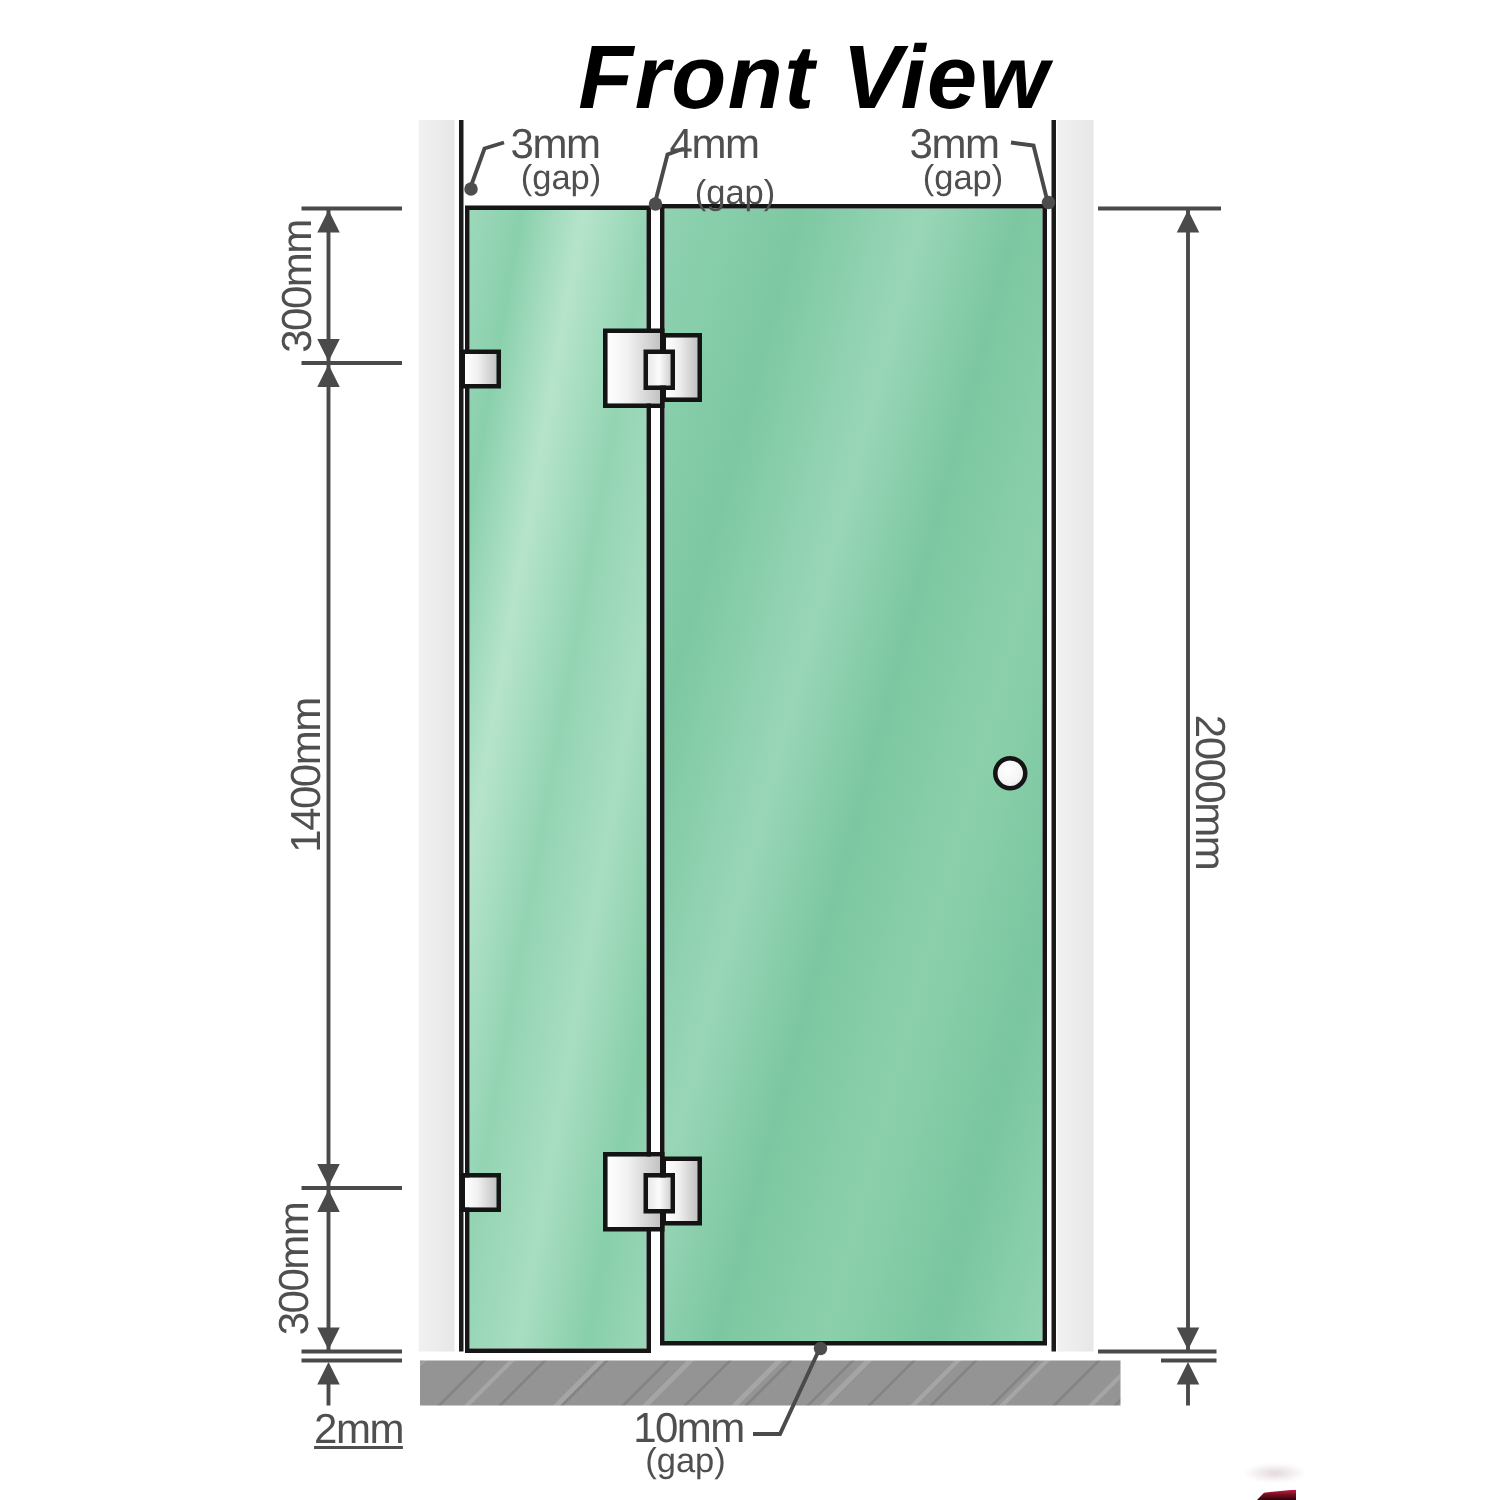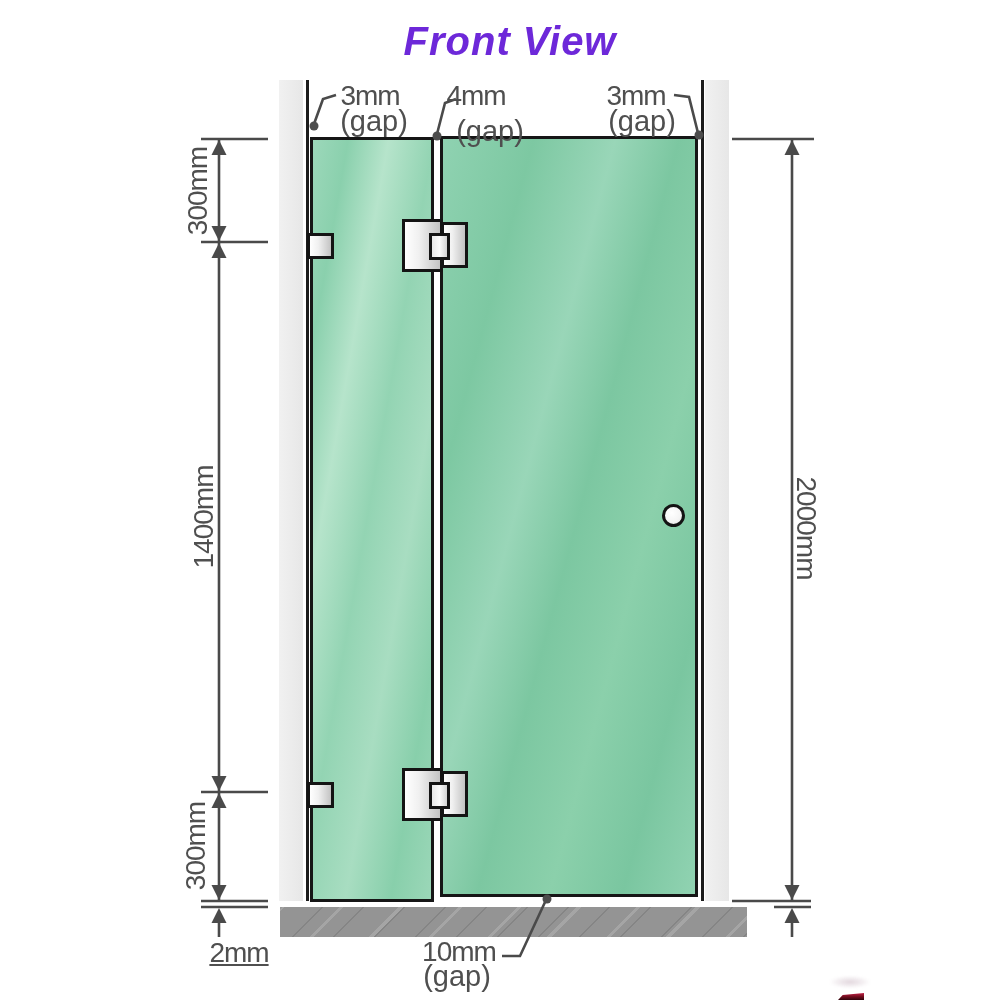--- a/index.html
+++ b/index.html
@@ -3,23 +3,23 @@
 <meta charset="utf-8">
 <style>
   html,body{margin:0;padding:0;background:#fff;}
   .canvas{
     position:relative;width:1000px;height:1000px;background:#ffffff;
     font-family:"Liberation Sans", sans-serif;overflow:hidden;
   }
   .abs{position:absolute;box-sizing:border-box;}
   
   .title{
-    left:320px;top:20px;width:380px;text-align:center;
-    font-size:40px;font-weight:bold;font-style:italic;
-    color:#6d28d9;letter-spacing:1px;line-height:1.05;
+    left:320px;top:20px;width:380px;text-align:right;
+    font-size:60px;font-weight:bold;font-style:italic;
+    color:#000000;letter-spacing:1px;line-height:1.05;
   }
   
   .wall{background:linear-gradient(90deg,#f1f1f1,#e7e7e7);}
   .wall-line{background:#1b1b1b;}
   .floor{
     background-color:#949494;
     background-image:
       repeating-linear-gradient(135deg, rgba(255,255,255,0.16) 0 3px, transparent 3px 42px),
       repeating-linear-gradient(135deg, rgba(0,0,0,0.10) 0 2px, transparent 2px 29px);
   }
@@ -44,21 +44,21 @@
   }
   .handle{
     border:3px solid #141414;border-radius:50%;
     background:radial-gradient(circle at 40% 35%,#ffffff 0%,#f4f4f4 60%,#dcdcdc 100%);
   }
   
   .dim-label{
     color:#4f4f4f;font-size:28px;line-height:1;text-align:center;
     letter-spacing:-1px;white-space:nowrap;
   }
-  .dim-qual{font-size:29px;letter-spacing:0;}
+  .dim-qual{font-size:23px;letter-spacing:0;}
   .rot-ccw{transform:rotate(-90deg);}
   .rot-cw{transform:rotate(90deg);}
   .rot-box{width:120px;height:28px;}
   
   .dims-svg{left:0;top:0;width:1000px;height:1000px;pointer-events:none;}
   
   .wm-smudge{
     left:824px;top:974px;width:52px;height:16px;border-radius:50%;
     background:radial-gradient(closest-side,rgba(190,165,180,0.45),rgba(190,165,180,0) 80%);
     filter:blur(1px);

